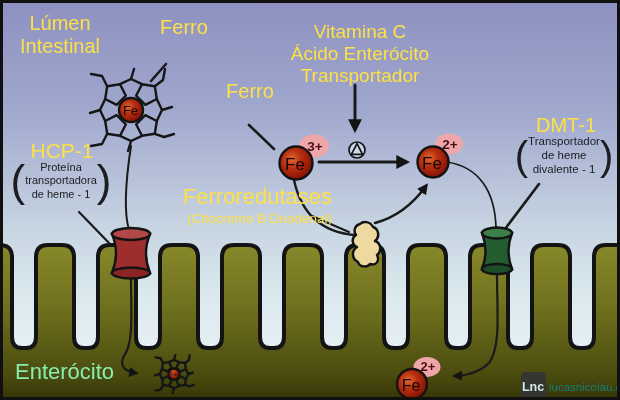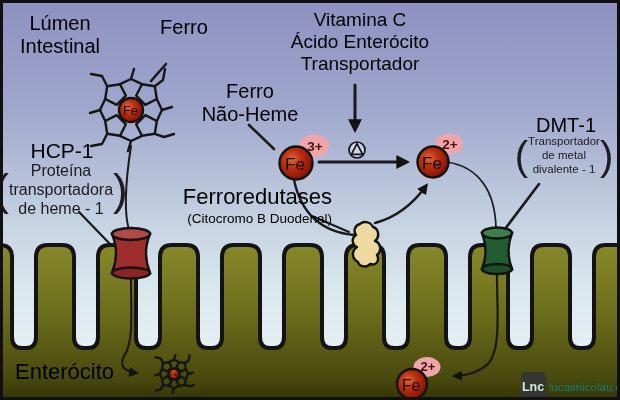--- a/index.html
+++ b/index.html
@@ -8,40 +8,40 @@
     width:620px;height:400px;
     box-sizing:border-box;
     border:3px solid #101010;
     overflow:hidden;
     font-family:"Liberation Sans",sans-serif;
   }
   .canvas svg{position:absolute;left:0;top:0;}
   svg text{font-family:"Liberation Sans",sans-serif;}
   .label{
     position:absolute;
-    color:#000000;
+    color:#fde047;
     text-align:center;
     line-height:1.13;
   }
   .label span{display:block;}
   .lumen  {left:9px;   top:9px;   width:96px;  font-size:20px;}
   .fheme  {left:140px; top:13px;  width:82px;  font-size:20px;}
-  .vit    {left:261px; top:6px;  width:192px; font-size:19px; line-height:1.17;}
+  .vit    {left:261px; top:18px;  width:192px; font-size:19px; line-height:1.17;}
   .fnh    {left:192px; top:77px;  width:110px; font-size:20px;}
   .hcp1t  {left:24px;  top:136px; width:70px;  font-size:21px;text-align:center;}
   .dmt1t  {left:505px; top:111px; width:116px; font-size:20px;}
-  .ent    {left:12px;  top:357px; font-size:22px; color:#000000;}
+  .ent    {left:12px;  top:357px; font-size:22px; color:#86efac;}
   .ferr   {left:154px; top:183px; width:175px; text-align:right;}
   .ferr .t{font-size:22px; line-height:1.0; display:block;}
   .ferr .s{font-size:13.5px; line-height:1.2; display:block; margin-top:3px;}
   .paren-row{position:absolute; display:flex; align-items:center; justify-content:center; color:#1c1c21;}
   .hcp1s  {left:2px;  top:158px; width:112px;}
   .dmt1s  {left:501px; top:132px; width:120px;}
   .paren-row .lines{display:flex; flex-direction:column; text-align:center;justify-content:space-between;}
-  .hcp1s .lines span{font-size:16px;  line-height:1.2;}
+  .hcp1s .lines span{font-size:11px;  line-height:1.2;}
   .dmt1s .lines span{font-size:11.5px;line-height:1.2;}
   .paren{font-weight:400;}
   .hcp1s .paren{font-size:44px; line-height:40px;}
   .dmt1s .paren{font-size:40px; line-height:36px;}
 </style>
 </head>
 <body>
 
 <div class="canvas">
 
@@ -183,21 +183,20 @@
   </div>
 
   <div class="label vit">
     <span>Vitamina C</span>
     <span>Ácido Enterócito</span>
     <span>Transportador</span>
   </div>
 
   <div class="label fnh">
     <span>Ferro</span>
-    <span>Não-Heme</span>
   </div>
 
   <div class="label hcp1t">HCP-1</div>
   <div class="paren-row hcp1s">
     <span class="paren">(</span>
     <span class="lines">
       <span>Proteína</span>
       <span>transportadora</span>
       <span>de heme - 1</span>
     </span>
@@ -207,21 +206,21 @@
   <div class="label ferr">
     <span class="t">Ferroredutases</span>
     <span class="s">(Citocromo B Duodenal)</span>
   </div>
 
   <div class="label dmt1t">DMT-1</div>
   <div class="paren-row dmt1s">
     <span class="paren">(</span>
     <span class="lines">
       <span>Transportador</span>
-      <span>de metal</span>
+      <span>de heme</span>
       <span>divalente - 1</span>
     </span>
     <span class="paren">)</span>
   </div>
 
   <div class="label ent">Enterócito</div>
 
 </div>
 
 </body></html>

